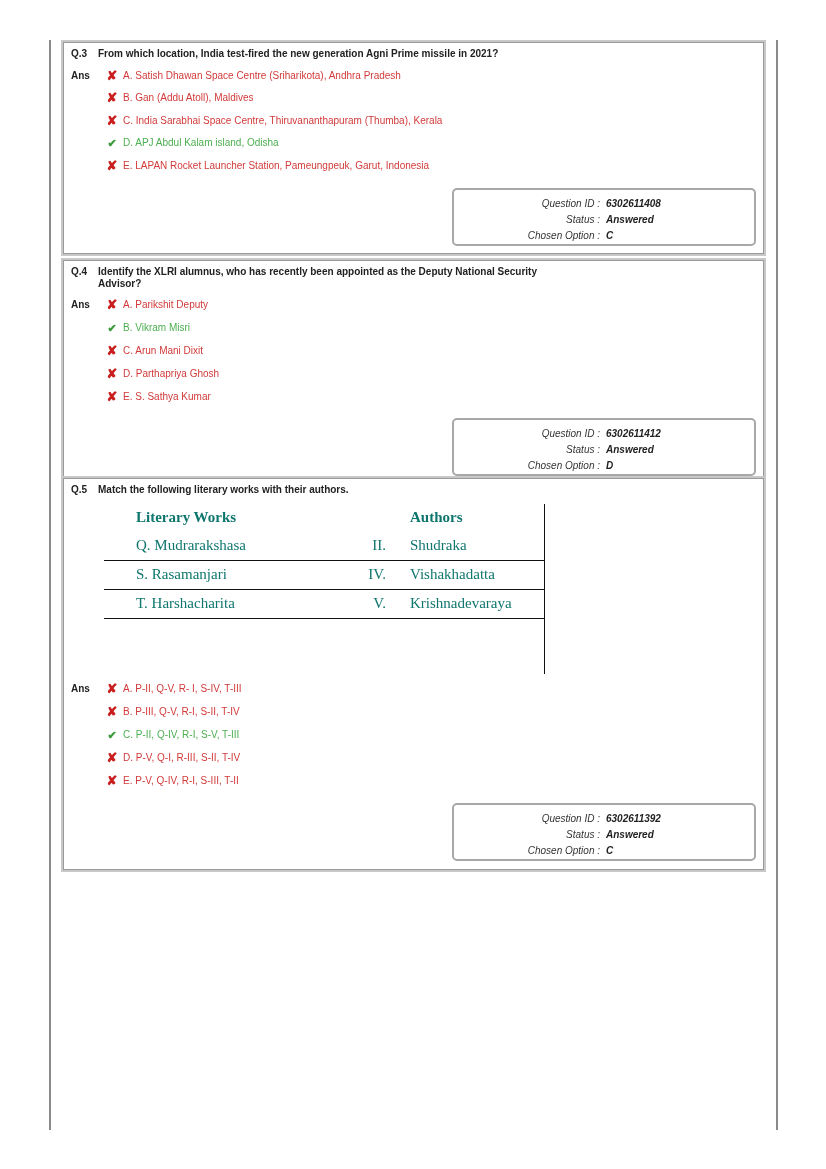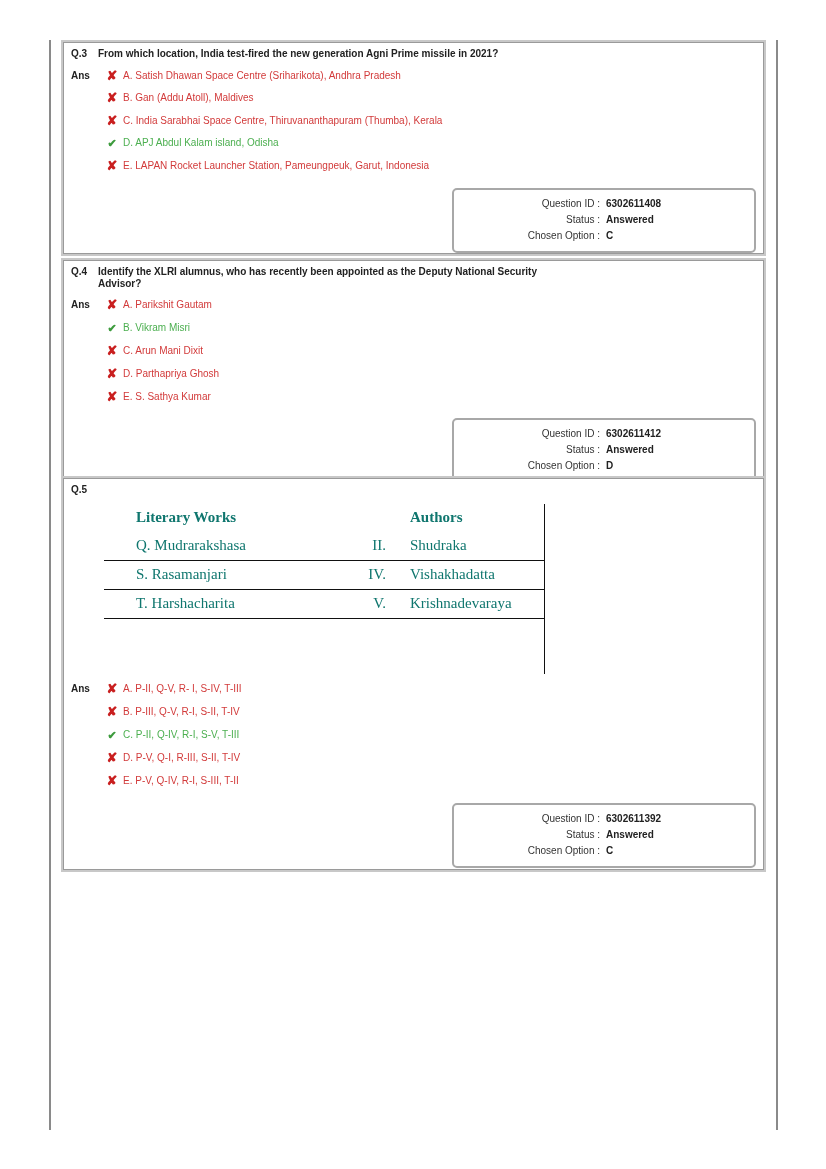--- a/index.html
+++ b/index.html
@@ -10,21 +10,21 @@
   .qblock::after { content:""; position:absolute; inset:0; border:1px solid #9a9a9a; pointer-events:none; }
   .qhead { position:absolute; left:8px; top:6px; font-size:10px; font-weight:bold; color:#222; }
   .qtext { position:absolute; left:35px; top:6px; width:470px; font-size:10px; font-weight:bold; color:#222; line-height:12px; }
   .ans-label { position:absolute; left:8px; font-size:10px; font-weight:bold; color:#222; }
   .opt { position:absolute; left:42px; font-size:10px; line-height:12px; white-space:nowrap; display:flex; align-items:center; }
   .opt.wrong { color:#d23a3a; }
   .opt.right { color:#4caf50; }
   .opt .ico { display:inline-block; width:14px; margin-right:4px; text-align:center; font-weight:bold; }
   .opt.wrong .ico { color:#c91f1f; font-size:13px; }
   .opt.right .ico { color:#3d9b3d; font-size:11px; }
-  .infobox { position:absolute; left:389px; width:304px; height:65px; border:2px solid #a8a8a8; border-radius:5px; box-sizing:border-box; font-size:10px; color:#333; }
+  .infobox { position:absolute; left:389px; width:304px; height:58px; border:2px solid #a8a8a8; border-radius:5px; box-sizing:border-box; font-size:10px; color:#333;font-style:italic; }
   .inforow { position:absolute; left:0; width:100%; height:14px; }
   .inforow .k { position:absolute; right:154px; text-align:right; }
   .inforow .v { position:absolute; left:152px; font-weight:bold; color:#222; }
   .mtable { position:absolute; left:41px; top:26px; font-family:"Liberation Serif", serif; font-size:15px; color:#0f766e; }
   .mtable .mrow { position:relative; height:28px; width:440px; }
   .mtable .mrow.lined { border-bottom:1px solid #111; }
   .mtable .c1 { position:absolute; left:32px; top:5px; }
   .mtable .c2 { position:absolute; left:230px; width:52px; text-align:right; top:5px; }
   .mtable .c3 { position:absolute; left:306px; top:5px; }
   .mtable .vline { position:absolute; left:440px; top:0; width:1px; height:170px; background:#111; }
@@ -75,21 +75,21 @@
       </div>
   </div>
 </div>
 
 <div class="qblock" style="top:258px;height:230px;padding-left:48px;">
   <span class="qhead">Q.4</span>
   <span class="qtext" style="width:450px;">Identify the XLRI alumnus, who has recently been appointed as the Deputy National Security Advisor?</span>
   <span class="ans-label" style="top:39px;">Ans</span>
   <div class="opt wrong" style="top:39px;">
       <span class="ico">✘</span>
-      <span>A. Parikshit Gautam</span>
+      <span>A. Parikshit Deputy</span>
     </div>
   <div class="opt right" style="top:62px;">
       <span class="ico">✔</span>
       <span>B. Vikram Misri</span>
     </div>
   <div class="opt wrong" style="top:85px;">
       <span class="ico">✘</span>
       <span>C. Arun Mani Dixit</span>
     </div>
   <div class="opt wrong" style="top:108px;">
@@ -111,20 +111,21 @@
       </div>
     <div class="inforow" style="top:40px;">
         <span class="k">Chosen Option :</span>
         <span class="v">D</span>
       </div>
   </div>
 </div>
 
 <div class="qblock" style="top:476px;height:396px;">
   <span class="qhead">Q.5</span>
+  <span class="qtext">Match the following literary works with their authors.</span>
 
   <div class="mtable">
     <div class="vline"></div>
     <div class="mrow">
       <span class="c1 hdr">Literary Works</span>
       <span class="c2 hdr"></span>
       <span class="c3 hdr">Authors</span>
     </div>
     <div class="mrow lined">
       <span class="c1">Q. Mudrarakshasa</span>

